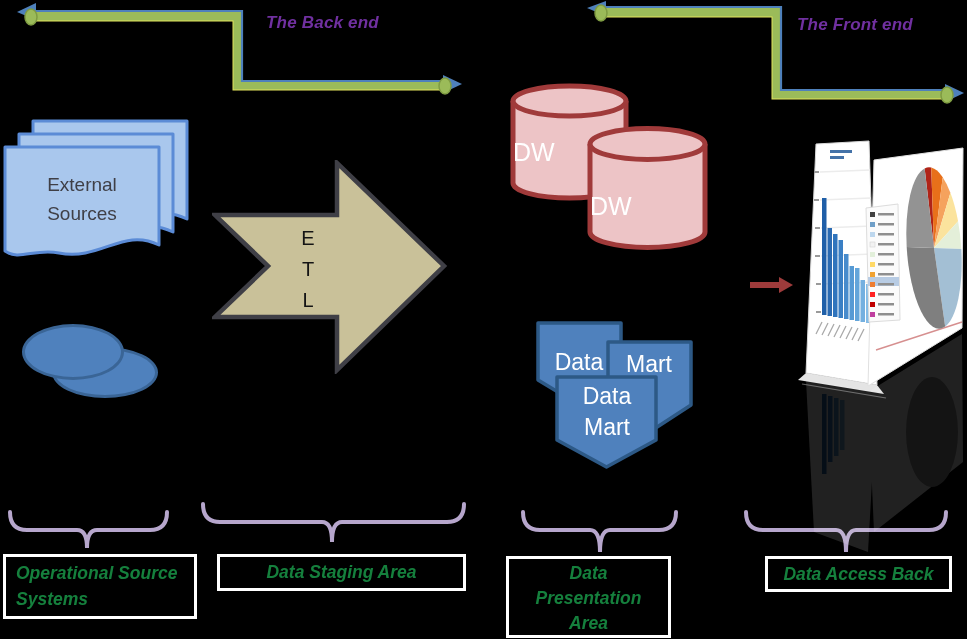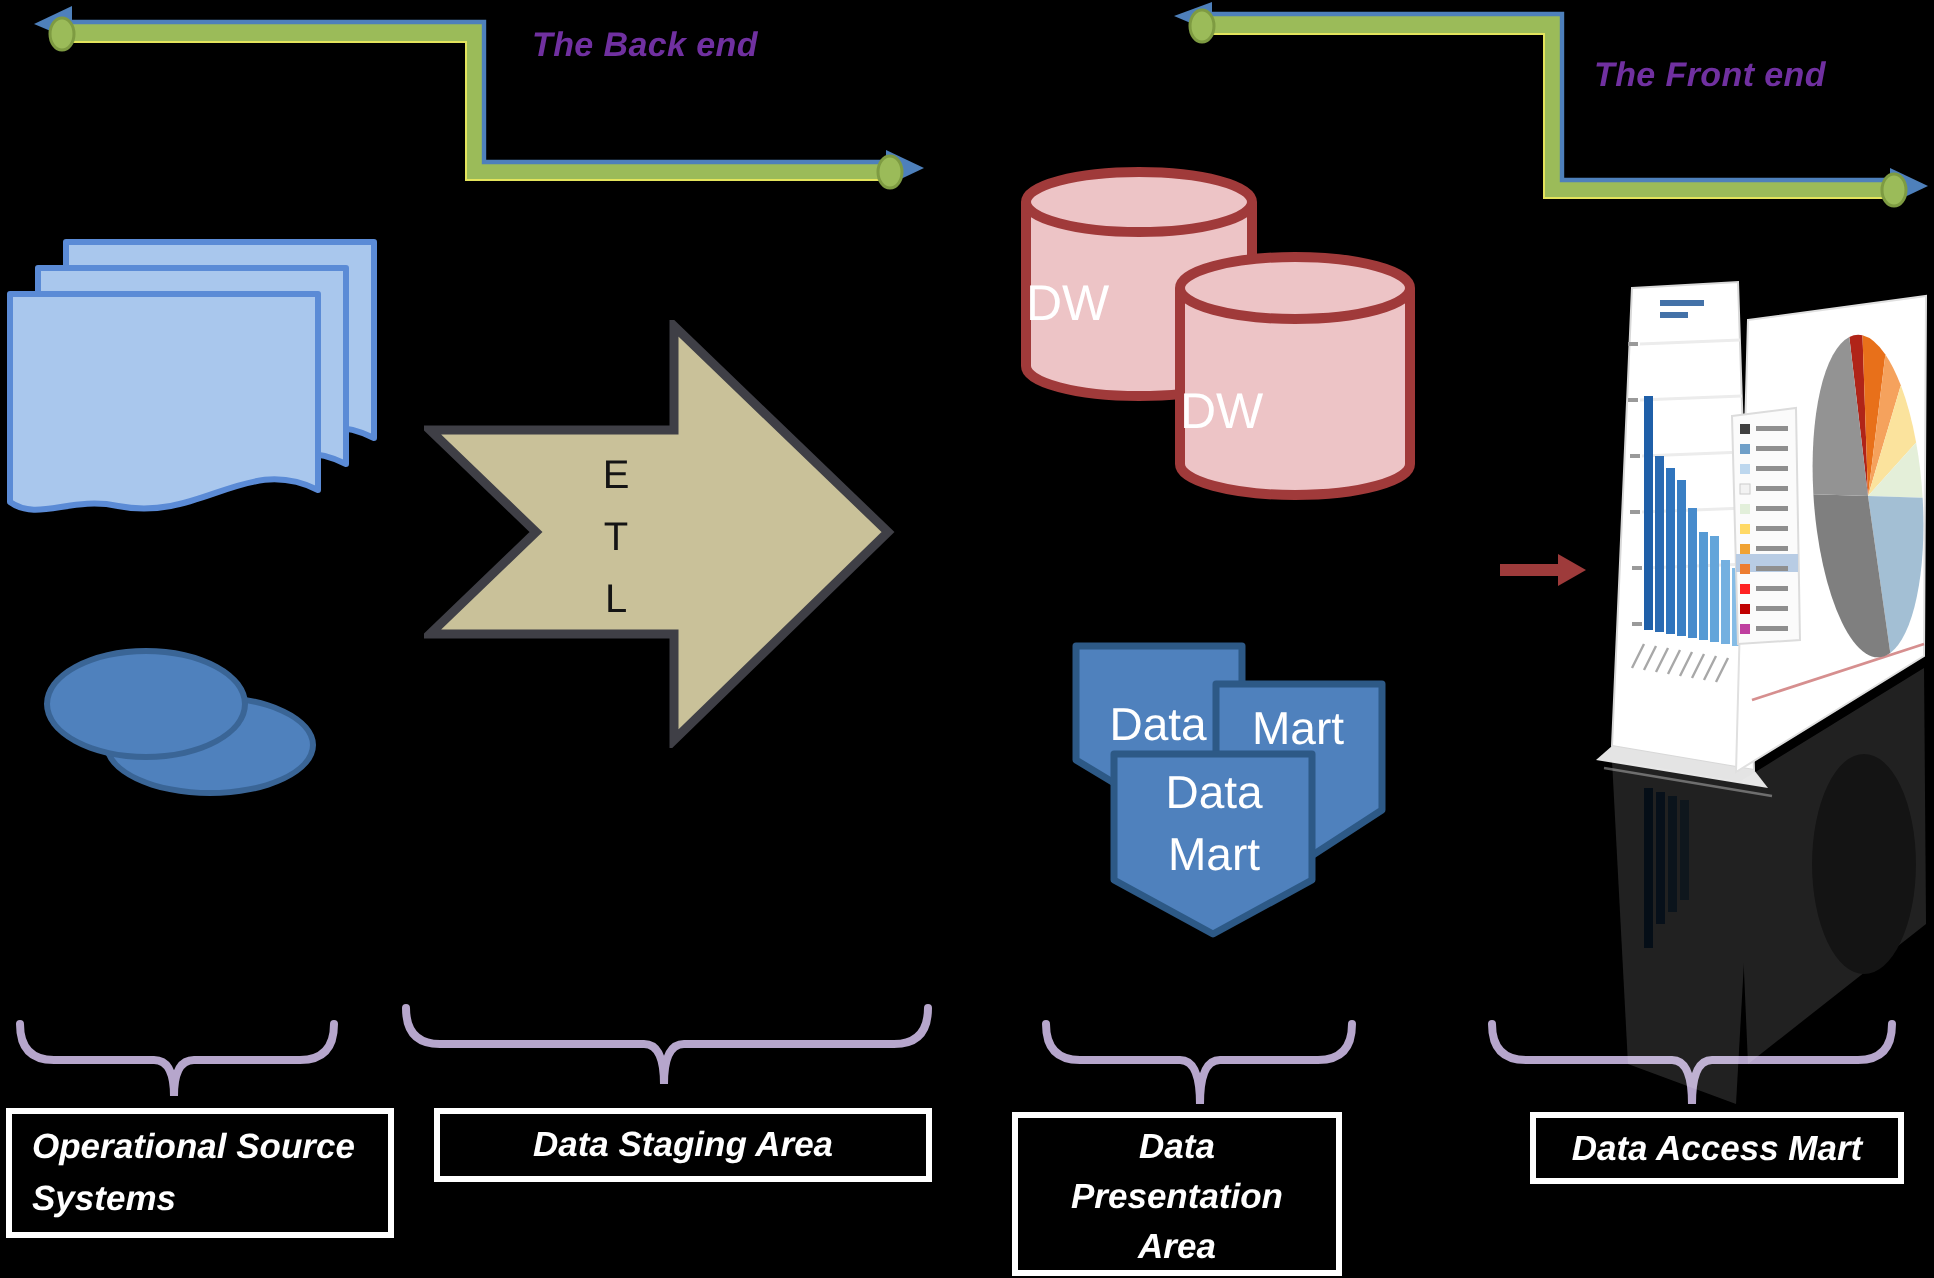--- a/index.html
+++ b/index.html
@@ -15,21 +15,21 @@
   .heading{
     z-index:3;color:#7030A0;font-weight:bold;font-style:italic;
     font-size:17px;letter-spacing:0.2px;
   }
   .doc-label{color:#3F3F46;text-align:center;font-size:19px;line-height:29px;}
   .etl-label{color:#141414;text-align:center;font-size:20px;line-height:31px;font-weight:500;}
   .dw-label{font-size:25px;text-align:left;color:#fff;}
   .mart-label{font-size:23px;text-align:center;color:#fff;}
   .label-box{
     z-index:3;position:absolute;border:3px solid #ffffff;
-    color:#ffffff;font-weight:bold;font-style:italic;font-size:17.5px;
+    color:#15803d;font-weight:bold;font-style:italic;font-size:17.5px;
     white-space:pre-line;box-sizing:content-box;
   }
   .center{display:flex;align-items:center;justify-content:center;text-align:center;}
 </style>
 </head>
 <body>
 
 <div id="canvas">
 
   <svg class="abs decor" style="left:0;top:0" width="967" height="639" viewBox="0 0 967 639">
@@ -61,29 +61,31 @@
       <path d="M746 512 Q746 530 763 530 L836 530 Q846 530 846 552 Q846 530 856 530 L929 530 Q946 530 946 512"></path>
     </g>
 
     <g>
       <line x1="750" y1="285" x2="782" y2="285" stroke="#9E3B3B" stroke-width="6"></line>
       <polygon points="793,285 779,277 779,293" fill="#9E3B3B"></polygon>
     </g>
   </svg>
 
   <div class="abs heading" style="left:266px;top:13px;width:170px">The Back end</div>
-  <div class="abs heading" style="left:797px;top:28px;width:170px">The Front end</div>
+  <div class="abs heading" style="left:797px;top:15px;width:170px">The Front end</div>
 
   <svg class="abs shape" style="left:2px;top:108px" width="200" height="160" viewBox="0 0 200 160">
     <g fill="#A9C7ED" stroke="#5B8BD6" stroke-width="3" stroke-linejoin="round">
       <path transform="translate(31,13)" d="M0 0 H154 V98 C118 80 96 114 54 106 C30 101 14 114 0 104 Z"></path>
       <path transform="translate(17,26)" d="M0 0 H154 V98 C118 80 96 114 54 106 C30 101 14 114 0 104 Z"></path>
       <path transform="translate(3,39)" d="M0 0 H154 V98 C118 80 96 114 54 106 C30 101 14 114 0 104 Z"></path>
     </g>
   </svg>
+  <div class="abs txt doc-label" style="left:12px;top:170px;width:140px">External
+Sources</div>
 
   <div class="abs shape" style="left:52px;top:347px;width:100px;height:45px;background:#4F81BD;border:3px solid #3A6596;border-radius:50%"></div>
   <div class="abs shape" style="left:22px;top:324px;width:96px;height:50px;background:#4F81BD;border:3px solid #3A6596;border-radius:50%"></div>
 
   <svg class="abs shape" style="left:212px;top:160px" width="236" height="214" viewBox="0 0 236 214">
     <polygon points="3,55 125,55 125,3 232,106 125,210 125,157 3,157 56,106" fill="#C9C199" stroke="#3F3F46" stroke-width="4.5" stroke-linejoin="miter"></polygon>
   </svg>
   <div class="abs txt etl-label" style="left:293px;top:223px;width:30px">E
 T
 L</div>
@@ -213,15 +215,15 @@
     </g>
     <line x1="46" y1="252" x2="130" y2="266" stroke="#bbbbbb" stroke-width="1.2" opacity="0.5"></line>
   </svg>
 
   <div class="label-box" style="left:3px;top:554px;width:178px;height:56px;padding:3px 0 0 10px;line-height:26px">Operational Source
 Systems</div>
   <div class="label-box center" style="left:217px;top:554px;width:243px;height:31px">Data Staging Area</div>
   <div class="label-box" style="left:506px;top:556px;width:159px;height:74px;text-align:center;line-height:25px;padding-top:2px">Data
 Presentation
 Area</div>
-  <div class="label-box center" style="left:765px;top:556px;width:181px;height:30px">Data Access Mart</div>
+  <div class="label-box center" style="left:765px;top:556px;width:181px;height:30px">Data Access Back</div>
 
 </div>
 
 </body></html>

